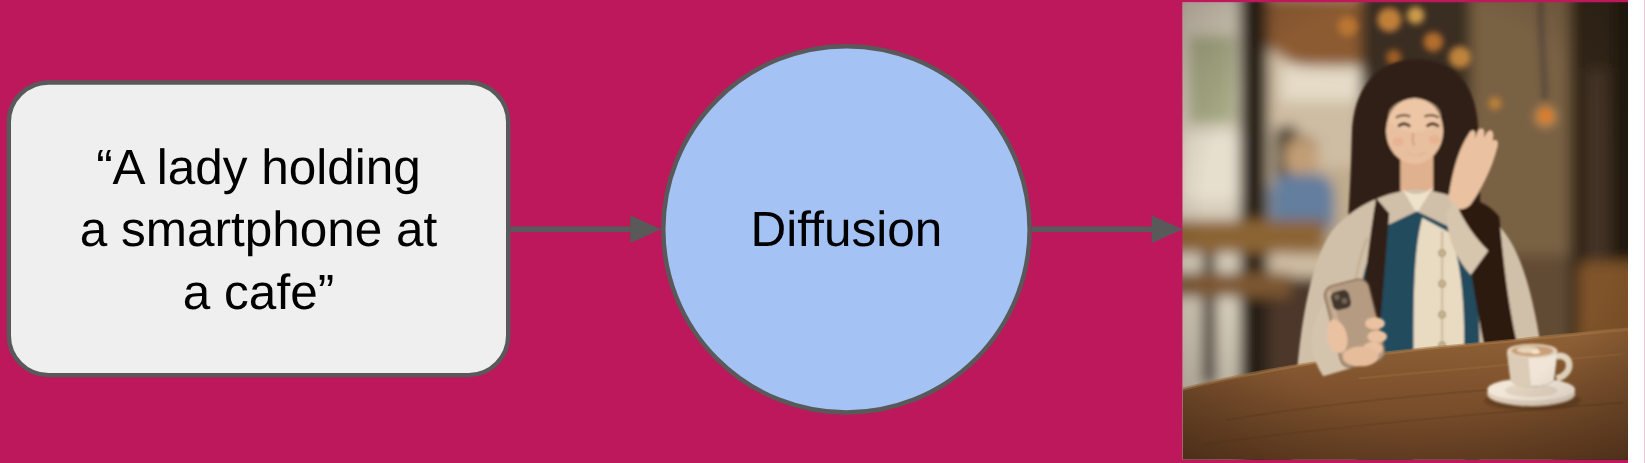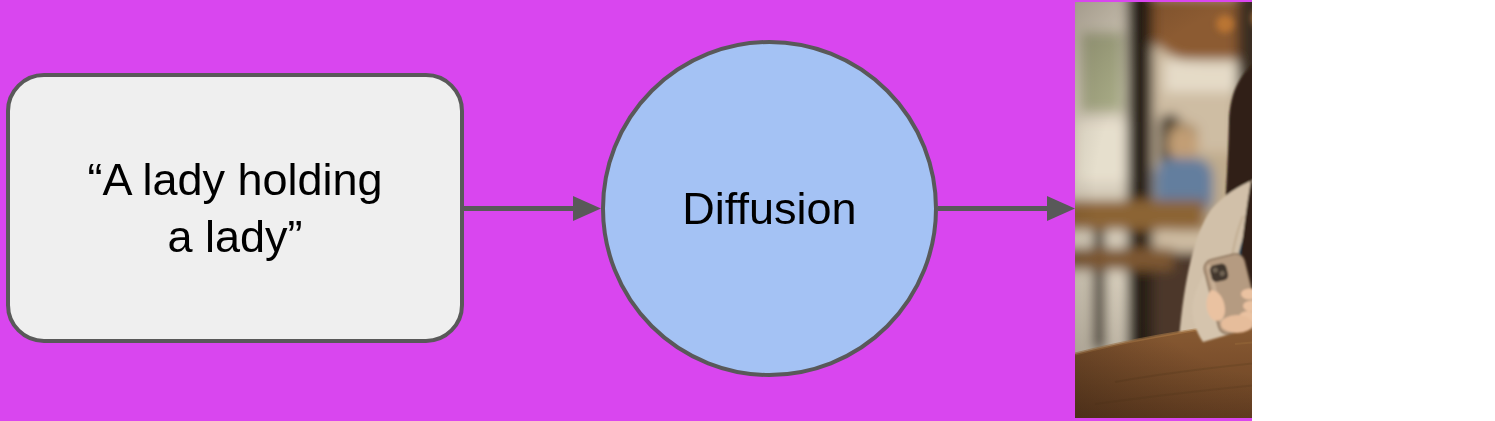--- a/index.html
+++ b/index.html
@@ -1,17 +1,17 @@
 <!DOCTYPE html>
 <html><head>
 <meta charset="utf-8">
 <style>
   html,body{margin:0;padding:0;background:#ffffff;}
   body{width:1495px;height:421px;font-family:"Liberation Sans",sans-serif;}
-  .canvas{position:relative;width:1252px;height:421px;background:#d946ef;overflow:hidden;}
+  .canvas{position:relative;width:1480px;height:421px;background:#be185d;overflow:hidden;}
 
   .prompt-box{
     position:absolute;left:6px;top:73px;width:458px;height:270px;box-sizing:border-box;
     background:#efefef;border:4px solid #595959;border-radius:38px;
     display:flex;flex-direction:column;align-items:center;justify-content:center;
     text-align:center;font-size:45px;line-height:57px;color:#000000;
   }
   .model-node{
     position:absolute;left:601px;top:40px;width:337px;height:337px;box-sizing:border-box;
     background:#a4c2f4;border:4px solid #595959;border-radius:50%;
@@ -24,21 +24,22 @@
   .photo{position:absolute;left:1075px;top:2px;width:418px;height:416px;}
   .photo svg{display:block;width:100%;height:100%;}
 </style>
 </head>
 <body>
 
 <div class="canvas">
 
   <div class="prompt-box">
     <span>“A lady holding</span>
-    <span>a lady”</span>
+    <span>a smartphone at</span>
+    <span>a cafe”</span>
   </div>
 
   <svg class="arrow arrow-1" viewBox="0 0 138 41">
     <line x1="1" y1="20.5" x2="112" y2="20.5" stroke="#595959" stroke-width="5"></line>
     <polygon points="110,8 138,20.5 110,33" fill="#595959"></polygon>
   </svg>
 
   <div class="model-node">
     <span>Diffusion</span>
   </div>

